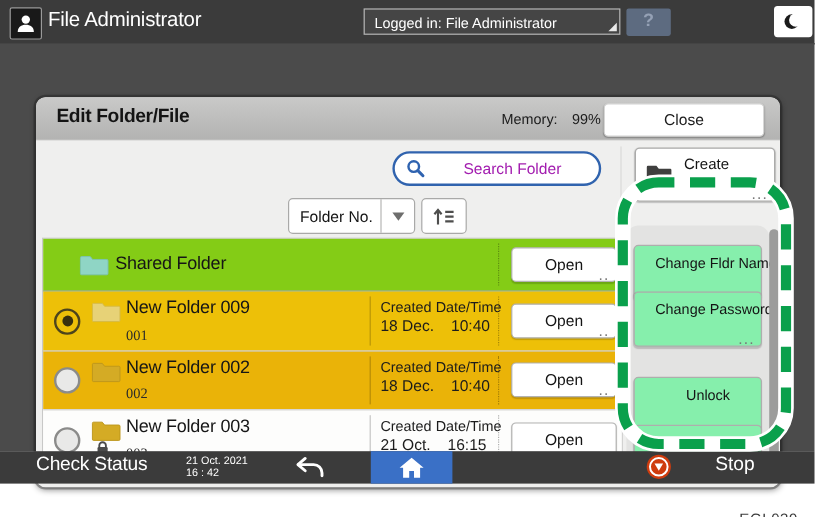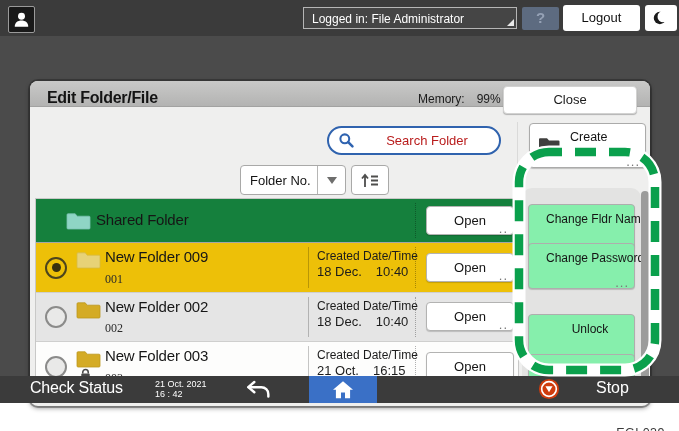--- a/index.html
+++ b/index.html
@@ -14,44 +14,44 @@
   .user-name{position:absolute;left:40px;top:7px;font-size:17px;color:#fff;letter-spacing:-0.2px;}
   .logged-box{position:absolute;left:303px;top:7px;width:214px;height:22px;border:1px solid #b5b5b5;background:#454545;color:#fff;font-size:12px;line-height:22px;padding-left:8px;box-sizing:border-box;}
   .logged-box .corner{position:absolute;right:2px;bottom:2px;width:0;height:0;border-bottom:7px solid #e9e9e9;border-left:7px solid transparent;}
   .help-btn{position:absolute;left:522px;top:7px;width:37px;height:23px;background:#5d6b80;color:#95a1b5;font-size:15px;font-weight:bold;text-align:center;line-height:22px;border-radius:2px;}
   .logout-btn{position:absolute;left:563px;top:5px;width:77px;height:26px;background:#fff;border-radius:3px;font-size:13px;color:#111;text-align:center;line-height:26px;}
   .moon-btn{position:absolute;left:645px;top:5px;width:32px;height:26px;background:#fff;border-radius:3px;display:flex;align-items:center;justify-content:center;}
   
   .main{position:absolute;left:0;top:36px;width:679px;height:340px;background:#4b4b4b;}
   .dialog{position:absolute;left:30px;top:45px;width:620px;height:325px;background:#efefee;border-radius:8px;
     box-shadow:0 0 0 2px rgba(25,25,25,.35),0 2px 5px rgba(0,0,0,.45);}
-  .dlg-header{position:absolute;left:0;top:0;width:100%;height:26px;background:linear-gradient(#c9c9c8,#b3b3b2);border-radius:8px 8px 0 0;border-bottom:1px solid #a2a2a1;box-sizing:border-box;}
+  .dlg-header{position:absolute;left:0;top:0;width:100%;height:36px;background:linear-gradient(#c9c9c8,#b3b3b2);border-radius:8px 8px 0 0;border-bottom:1px solid #a2a2a1;box-sizing:border-box;}
   .dlg-title{position:absolute;left:17px;top:8px;font-size:16px;font-weight:bold;color:#141414;letter-spacing:-0.3px;}
   .memory{position:absolute;left:388px;top:11px;font-size:12px;color:#1b1b1b;display:flex;gap:12px;}
   .close-btn{position:absolute;right:13px;top:5px;width:132px;height:26px;background:#fff;border:1px solid #d2d2d1;border-radius:4px;font-size:13px;text-align:center;line-height:26px;box-shadow:0 1px 1px rgba(0,0,0,.25);}
   
   .search-pill{position:absolute;left:297px;top:45px;width:174px;height:29px;background:#fff;border:2px solid #3063ae;border-radius:16px;box-sizing:border-box;display:flex;align-items:center;}
-  .search-pill .txt{flex:1;text-align:center;font-size:13px;color:#b91c1c;}
+  .search-pill .txt{flex:1;text-align:center;font-size:13px;color:#a21caf;}
   .search-icon{margin-left:9px;display:flex;}
   .col-divider-top{position:absolute;left:487px;top:41px;width:1px;height:76px;background:#dadad9;}
   .create-btn{position:absolute;left:499px;top:42px;width:117px;height:45px;background:#fff;border:1px solid #ababaa;border-radius:4px;box-sizing:border-box;box-shadow:0 1px 1px rgba(0,0,0,.2);}
   .create-btn .ic{position:absolute;left:8px;top:12px;}
   .create-btn .lines{position:absolute;left:40px;top:6px;font-size:12.5px;line-height:15px;color:#141414;}
   
   .dropdown{position:absolute;left:210px;top:84px;width:106px;height:30px;background:#fff;border:1px solid #a9a9a8;border-radius:4px;box-sizing:border-box;display:flex;align-items:center;}
   .dropdown .val{flex:1;font-size:13px;padding-left:9px;color:#141414;}
   .dropdown .tri-box{width:27px;height:100%;border-left:1px solid #b6b6b5;display:flex;align-items:center;justify-content:center;}
   .tri-down{width:0;height:0;border-left:5px solid transparent;border-right:5px solid transparent;border-top:7px solid #6e6e6d;}
   .sort-btn{position:absolute;left:321px;top:84px;width:38px;height:30px;background:#fff;border:1px solid #a9a9a8;border-radius:4px;box-sizing:border-box;display:flex;align-items:center;justify-content:center;}
   
   .table{position:absolute;left:5px;top:117px;width:484px;height:196px;border:1px solid #c8c8c7;box-sizing:border-box;background:#fdfdfc;}
   .row{position:relative;width:100%;box-sizing:border-box;}
-  .row-shared{height:44px;background:#15803d;border-bottom:1px solid #a6a6a5;}
+  .row-shared{height:44px;background:#84cc16;border-bottom:1px solid #a6a6a5;}
   .row-1{height:49px;background:#edc008;}
-  .row-2{height:49px;background:#e5e5e5;border-top:1px solid #cfcfce;}
+  .row-2{height:49px;background:#eab308;border-top:1px solid #cfcfce;}
   .row-3{height:50px;background:#fdfdfc;border-top:1px solid #cfcfce;}
   .radio{position:absolute;left:9px;top:50%;margin-top:-11px;width:18px;height:18px;border-radius:50%;border:2px solid #8b8b8a;background:#e9e9e8;}
   .row-1 .radio{border-color:#4c441d;background:#edc008;}
   .radio .dot{display:none;position:absolute;left:50%;top:50%;width:9px;height:9px;margin:-4.5px 0 0 -4.5px;border-radius:50%;background:#38310f;}
   .row.selected .radio .dot{display:block;}
   .fold-ic{position:absolute;left:40px;top:8px;}
   .row-shared .fold-ic{left:30px;top:13px;}
   .row-name{position:absolute;left:69px;top:5px;font-size:15px;color:#161616;letter-spacing:-0.2px;white-space:nowrap;}
   .row-shared .row-name{left:60px;top:12px;}
   .row-sub{position:absolute;left:69px;bottom:5px;font-size:12px;color:#2a2a2a;font-family:Liberation Serif, serif;}
@@ -84,26 +84,26 @@
 
 <div class="screen">
 
   <div class="topbar">
     <div class="user-badge">
       <svg width="19" height="19" viewBox="0 0 24 24">
           <circle cx="12" cy="8" r="4.4" fill="#fff"></circle>
           <path d="M3.5 21c0-5 3.8-7.6 8.5-7.6s8.5 2.6 8.5 7.6z" fill="#fff"></path>
         </svg>
     </div>
+    <div class="user-name">File Administrator</div>
     <div class="logged-box">
       <span>Logged in: File Administrator</span>
       <span class="corner"></span>
     </div>
     <div class="help-btn">?</div>
-    <div class="logout-btn">Logout</div>
     <div class="moon-btn">
       <svg width="18" height="18" viewBox="0 0 24 24">
           <circle cx="10.5" cy="12" r="8.2" fill="#1a1a1a"></circle>
           <circle cx="15" cy="10.2" r="7.6" fill="#fff"></circle>
         </svg>
     </div>
   </div>
 
   <div class="main">
     <div class="dialog">

